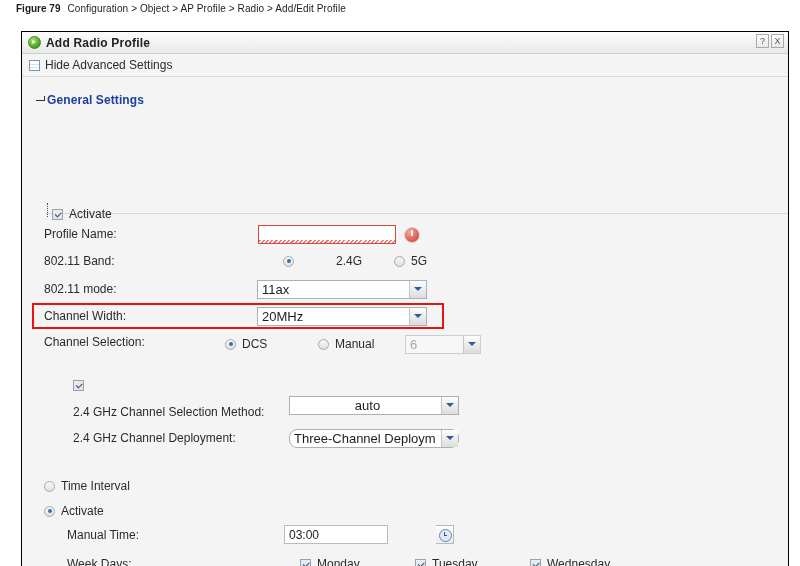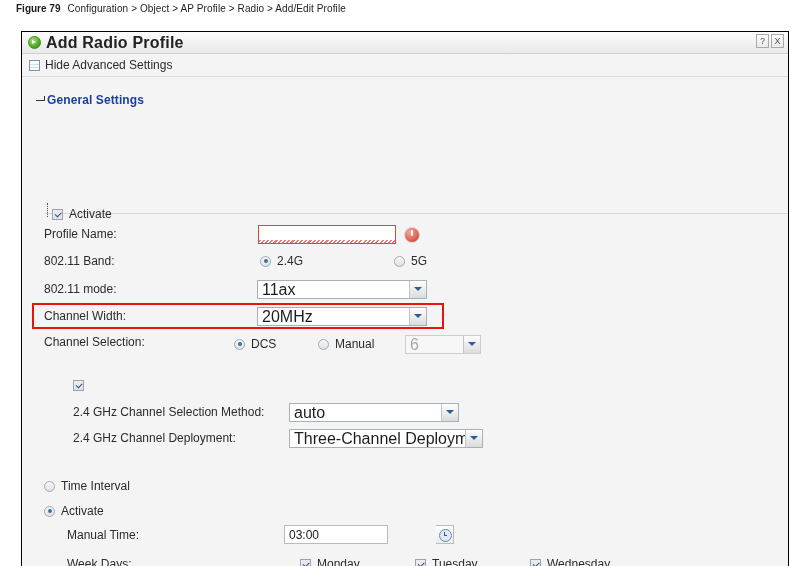--- a/index.html
+++ b/index.html
@@ -44,21 +44,21 @@
     border:1px solid #3f8c1d;
     position:relative;
   }
   .tb-icon:after{
     content:"";position:absolute;left:3px;top:2.5px;
     width:0;height:0;
     border-top:2.5px solid transparent;
     border-bottom:2.5px solid transparent;
     border-left:4px solid #ffffff;
   }
-  .tb-title{font-size:16px;font-weight:bold;color:#222;letter-spacing:.2px;}
+  .tb-title{font-size:12px;font-weight:bold;color:#222;letter-spacing:.2px;}
   .tb-buttons{position:absolute;right:4px;top:2px;display:flex;gap:2px;}
   .tb-btn{
     width:13px;height:14px;
     border:1px solid #a9a9a9;
     background:linear-gradient(to bottom,#fbfbfb,#eaeaea);
     font-size:9px;line-height:13px;text-align:center;color:#555;
     box-sizing:border-box;
   }
 
   
@@ -163,21 +163,21 @@
     box-shadow:0 7px 0 -4.2px #ffffff;
   }
 
   
   .sel{
     box-sizing:border-box;height:19px;
     border:1px solid #a8b0b8;background:#ffffff;
     display:flex;align-items:center;
   }
   .sel .sel-txt{
-    flex:1;padding-left:4px;font-size:16px;color:#1d1d1d;
+    flex:1;padding-left:4px;font-size:13px;color:#1d1d1d;
     overflow:hidden;white-space:nowrap;
   }
   .sel .sel-btn{
     width:16px;height:17px;flex:none;
     background:linear-gradient(to bottom,#fefefe 0%,#ededed 48%,#dcdcdc 100%);
     border-left:1px solid #c4c4c4;
     position:relative;
   }
   .sel .sel-btn:after{
     content:"";position:absolute;left:4px;top:6px;
@@ -252,21 +252,21 @@
         <span class="lbl">Profile Name:</span>
       </div>
       <div class="row" style="left:236px; top:110px;">
         <input class="txt err" style="width: 138px;" value="">
         <span class="err-icon"></span>
       </div>
 
       <div class="row" style="left:22px; top:139px;">
         <span class="lbl">802.11 Band:</span>
       </div>
-      <div class="row" style="left:238px; top:139px;">
+      <div class="row" style="left:261px; top:139px;gap:36px;">
         <span class="rb on"></span>
         <span class="lbl">2.4G</span>
       </div>
       <div class="row" style="left:372px; top:139px;">
         <span class="rb"></span>
         <span class="lbl">5G</span>
       </div>
 
       <div class="row" style="left:22px; top:167px;">
         <span class="lbl">802.11 mode:</span>
@@ -285,21 +285,21 @@
         <div class="sel" style="width:170px;">
           <span class="sel-txt">20MHz</span>
           <span class="sel-btn"></span>
         </div>
       </div>
       <div class="highlight" style="left:10px; top:188px; width:412px; height:26px;"></div>
 
       <div class="row" style="left:22px; top:220px;align-items:flex-end;">
         <span class="lbl">Channel Selection:</span>
       </div>
-      <div class="row" style="left:212px; top:222px;align-items:center;">
+      <div class="row" style="left:203px; top:222px;align-items:center;">
         <span class="rb on"></span>
         <span class="lbl">DCS</span>
       </div>
       <div class="row" style="left:296px; top:222px;">
         <span class="rb"></span>
         <span class="lbl">Manual</span>
       </div>
       <div class="row" style="left:383px; top:220px;">
         <div class="sel disabled" style="width:76px;">
           <span class="sel-txt">6</span>
@@ -307,32 +307,32 @@
         </div>
       </div>
 
       <div class="row" style="left:51px; top:265px;">
         <span class="cb checked"></span>
       </div>
 
       <div class="row" style="left:51px; top:290px;text-align:right;">
         <span class="lbl">2.4 GHz Channel Selection Method:</span>
       </div>
-      <div class="row" style="left:267px; top:288px;">
+      <div class="row" style="left:267px; top:281px;text-align:center;">
         <div class="sel" style="width:170px;">
           <span class="sel-txt">auto</span>
           <span class="sel-btn"></span>
         </div>
       </div>
 
       <div class="row" style="left:51px; top:316px;">
         <span class="lbl">2.4 GHz Channel Deployment:</span>
       </div>
       <div class="row" style="left:267px; top:314px;">
-        <div class="sel" style="width:194px;">
+        <div class="sel" style="width:170px;border-radius:8px;">
           <span class="sel-txt">Three-Channel Deploym</span>
           <span class="sel-btn"></span>
         </div>
       </div>
 
       <div class="row" style="left:22px; top:364px;">
         <span class="rb"></span>
         <span class="lbl">Time Interval</span>
       </div>
       <div class="row" style="left:22px; top:389px;">

